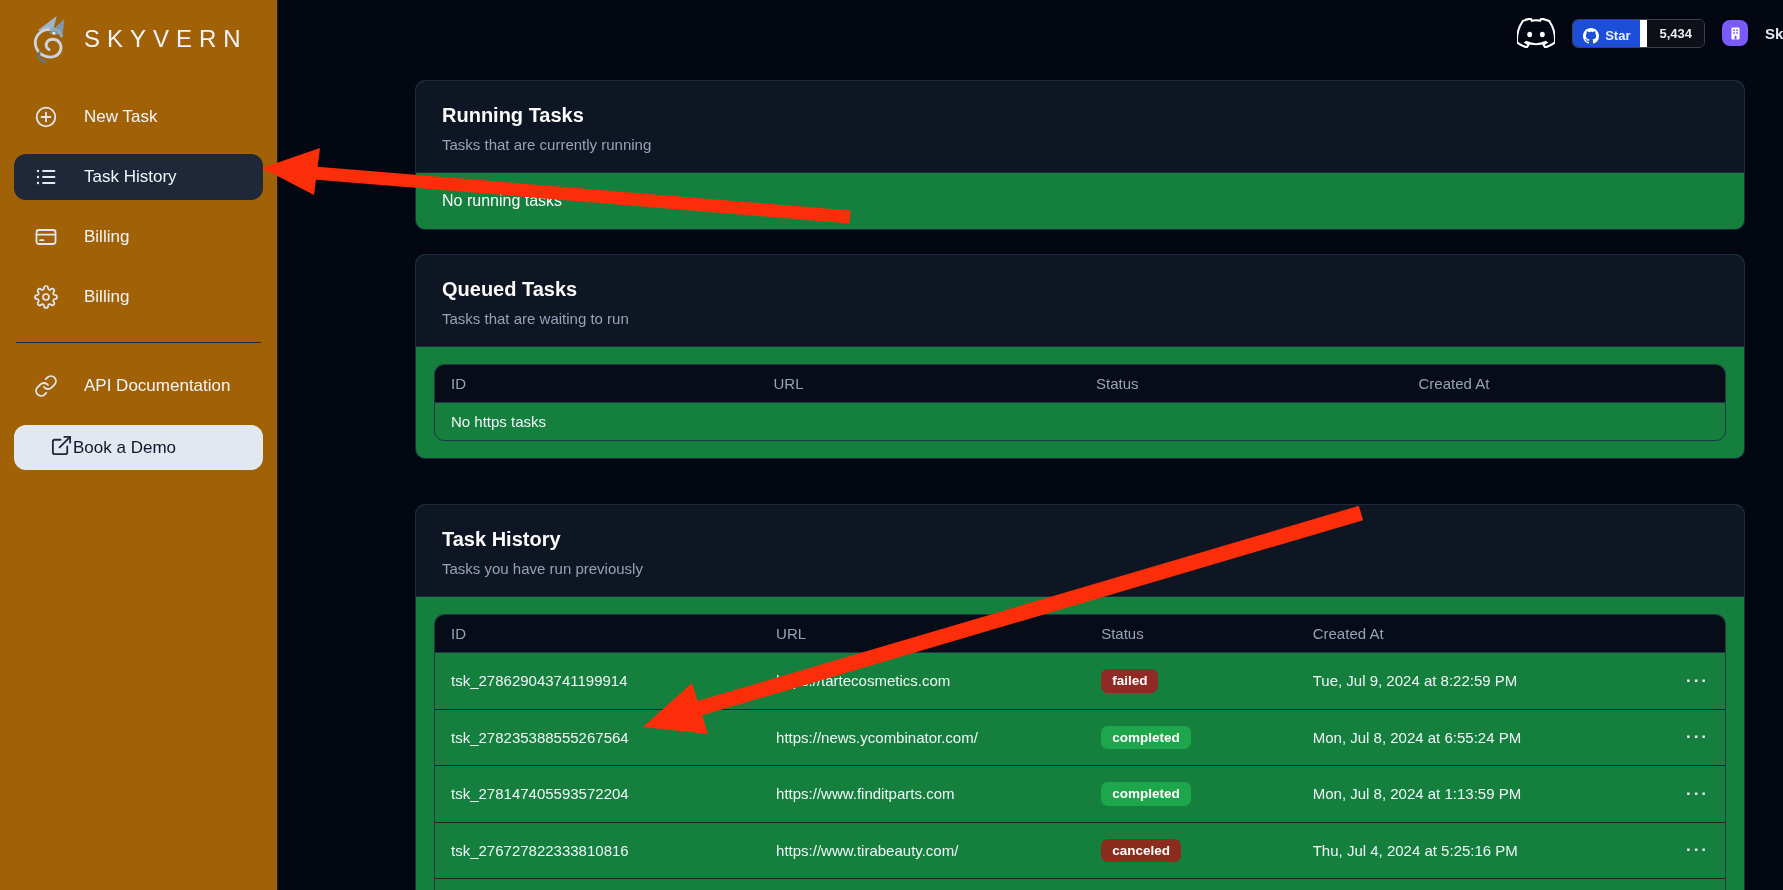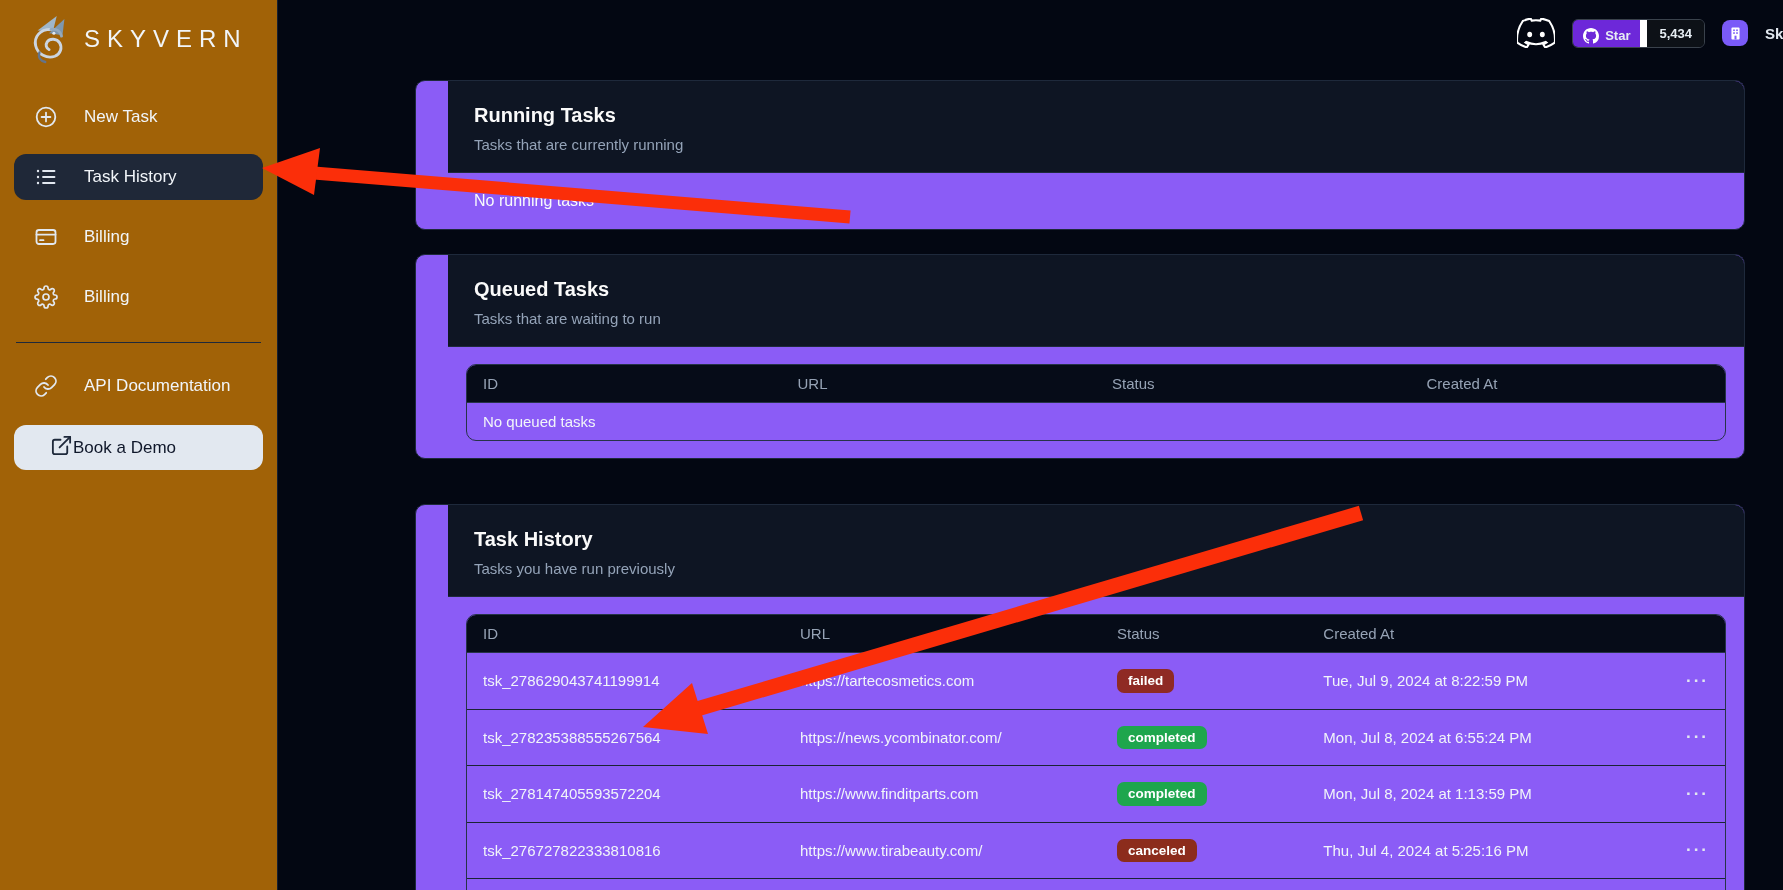--- a/index.html
+++ b/index.html
@@ -37,33 +37,33 @@
   .topbar {
     position:absolute; top:0; left:278px; right:0; height:66px;
     display:flex; align-items:center; justify-content:flex-end; gap:17px;
     padding-right:0;
   }
   .discord-btn { width:38px; height:30px; display:flex; align-items:center; cursor:pointer; }
   .gh-widget {
     display:flex; align-items:stretch; border:1px solid #3a424c; border-radius:6px;
     overflow:hidden; cursor:pointer; height:29px;
   }
-  .gh-left { display:flex; align-items:center; gap:6px; padding:16px 10px; background:#6d28d9; }
+  .gh-left { display:flex; align-items:center; gap:6px; padding:16px 10px; background:#1d4ed8; }
   .gh-right { display:flex; align-items:center; padding:0 12px; background:#0d1117; border-left:7px solid #ffffff; }
   .gh-widget span { font-size:13px; font-weight:700; color:#e6edf3; }
   .avatar {
     width:26px; height:26px; border-radius:8px; background:#7a5af8;
     display:flex; align-items:center; justify-content:center; cursor:pointer; flex:0 0 auto;
   }
   .org-label { font-size:15px; font-weight:600; color:#e2e8f0; width:18px; overflow:hidden; white-space:nowrap; }
   
   .main { position:absolute; left:278px; top:66px; right:0; }
   .content { width:1330px; margin-left:137px; }
   .card {
-    border:1px solid #1e293b; border-radius:10px; background:#8b5cf6; overflow:hidden;padding-left:32px;
+    border:1px solid #1e293b; border-radius:10px; background:#15803d; overflow:hidden;
   }
   .card-head {
     background:#0e1523; padding:23px 26px 19px 26px; border-bottom:1px solid #1e293b;
   }
   .card-title { font-size:20px; font-weight:700; color:#fafafa; }
   .card-sub { font-size:15px; color:#94a3b8; margin-top:9px; }
   .card-body { padding:17px 18px; }
   .card-body.plain { padding:19px 26px; font-size:16px; color:#f8fafc; }
   .mini-table { border:1px solid #273349; border-radius:10px; overflow:hidden; }
   table { width:100%; border-collapse:collapse; }
@@ -246,21 +246,21 @@
             <thead>
               <tr>
                 <th>ID</th>
                 <th>URL</th>
                 <th>Status</th>
                 <th>Created At</th>
               </tr>
             </thead>
             <tbody>
               <tr>
-                <td colspan="4">No queued tasks</td>
+                <td colspan="4">No https tasks</td>
               </tr>
             </tbody>
           </table>
         </div>
       </div>
     </section>
 
     <div class="gap-md"></div>
 
     <section class="card">

